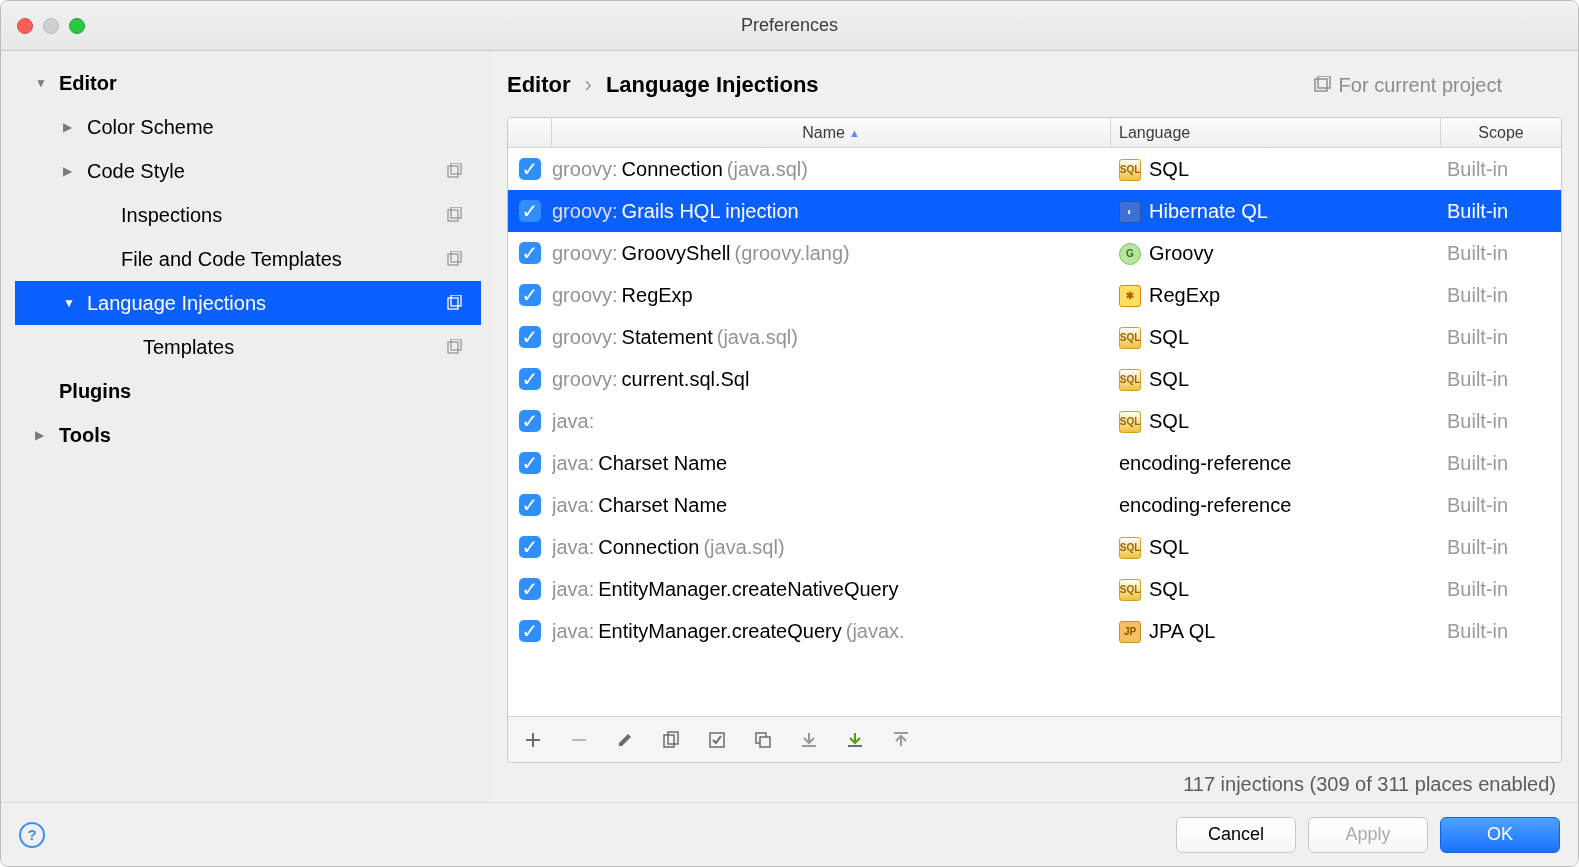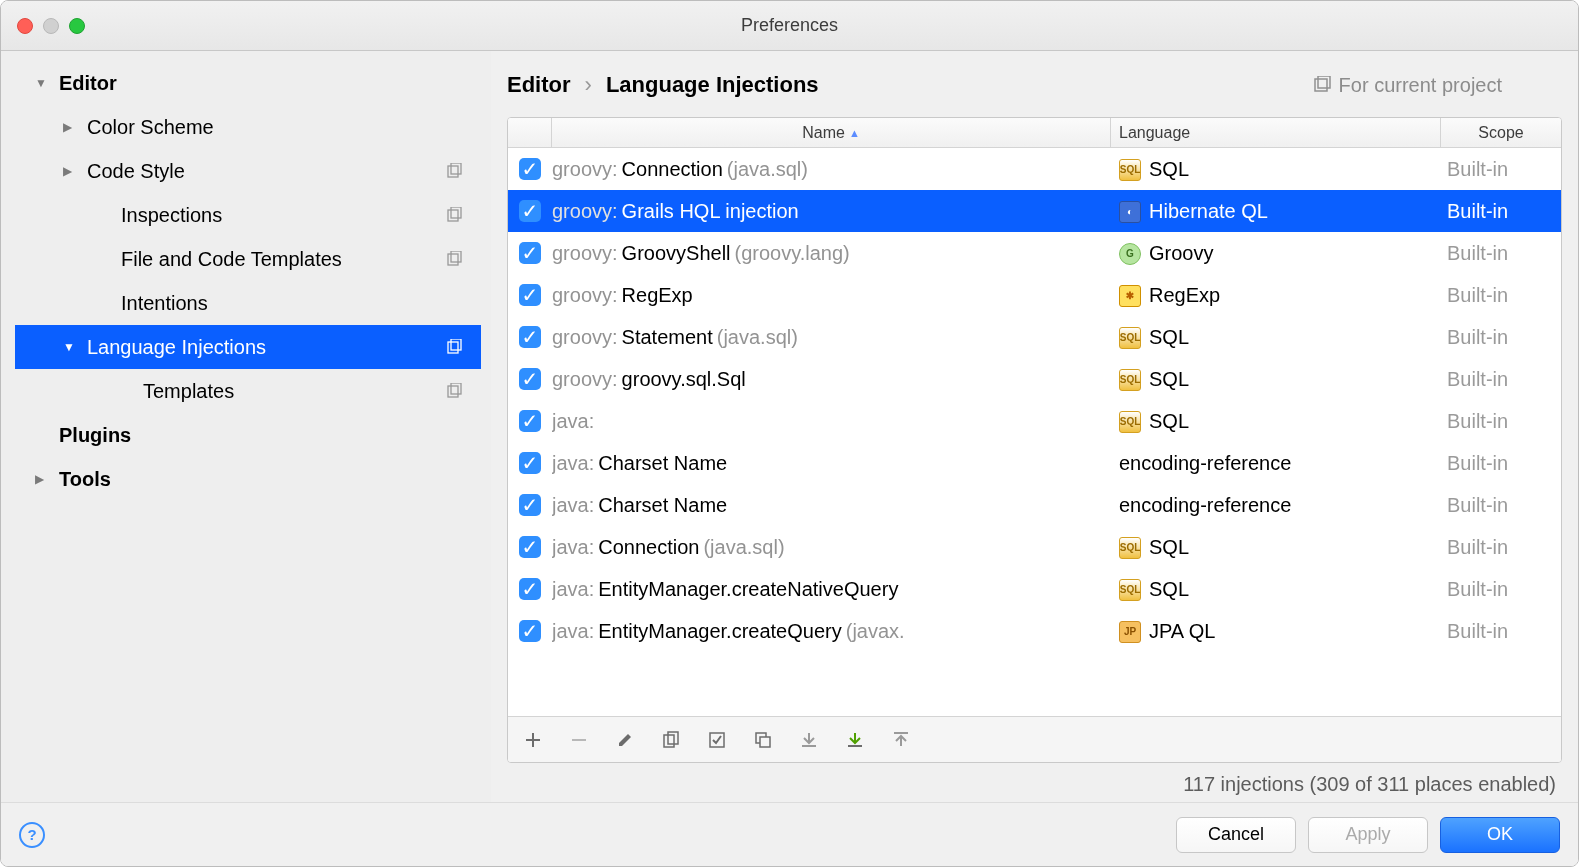--- a/index.html
+++ b/index.html
@@ -158,24 +158,20 @@
           <div class="tree-item l1nb">
             <span class="arrow"></span>
             <span class="lbl">File and Code Templates</span>
             <span class="copy-icon">
               <svg width="16" height="16">
                 <rect x="1" y="3" width="10" height="11" fill="none" stroke="currentColor" stroke-width="1.3"></rect>
                 <rect x="4" y="0" width="10" height="11" fill="none" stroke="currentColor" stroke-width="1.3"></rect>
               </svg>
             </span>
           </div>
-          <div class="tree-item l1nb">
-            <span class="arrow"></span>
-            <span class="lbl">Intentions</span>
-          </div>
           <div class="tree-item l1 selected">
             <span class="arrow">▼</span>
             <span class="lbl">Language Injections</span>
             <span class="copy-icon">
               <svg width="16" height="16">
                 <rect x="1" y="3" width="10" height="11" fill="none" stroke="currentColor" stroke-width="1.3"></rect>
                 <rect x="4" y="0" width="10" height="11" fill="none" stroke="currentColor" stroke-width="1.3"></rect>
               </svg>
             </span>
           </div>
@@ -297,21 +293,21 @@
                 <span>SQL</span>
               </div>
               <div class="cell-scope">Built-in</div>
             </div>
             <div class="row">
               <div class="cell-check">
                 <div class="chk">✓</div>
               </div>
               <div class="cell-name">
                 <span class="prefix">groovy:</span>
-                <span class="label"> groovy.sql.Sql</span>
+                <span class="label"> current.sql.Sql</span>
               </div>
               <div class="cell-lang">
                 <span class="lang-icon ico-sql">SQL</span>
                 <span>SQL</span>
               </div>
               <div class="cell-scope">Built-in</div>
             </div>
             <div class="row">
               <div class="cell-check">
                 <div class="chk">✓</div>

